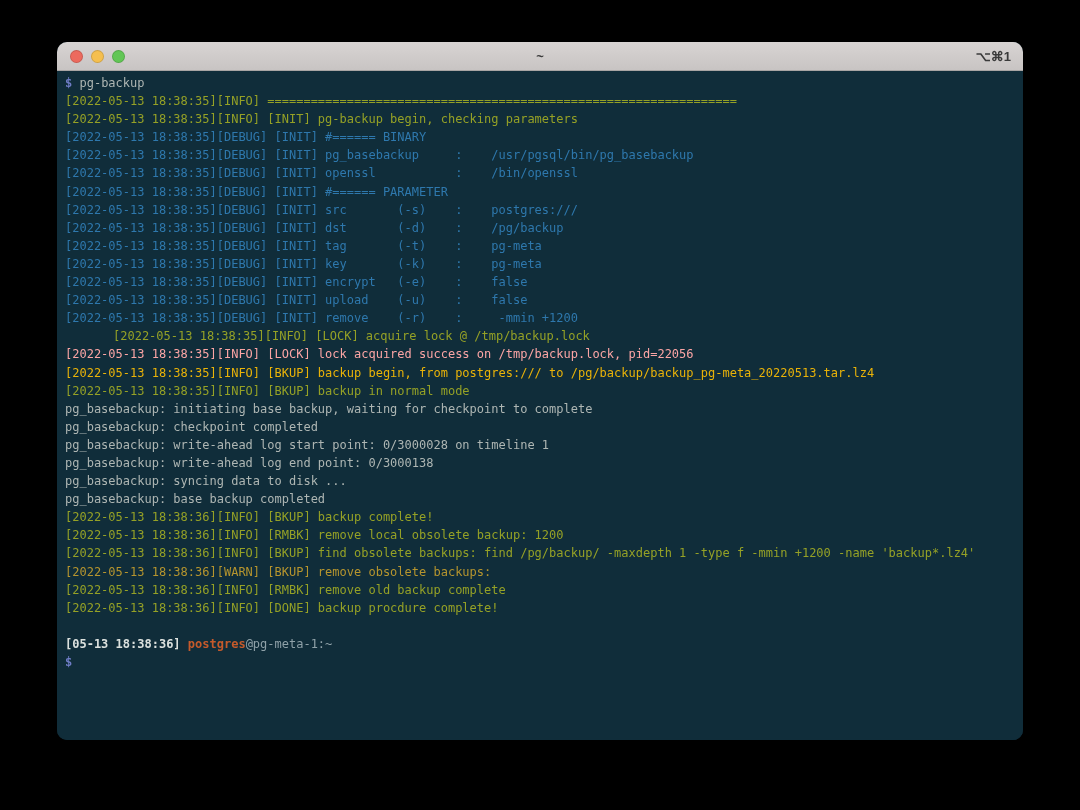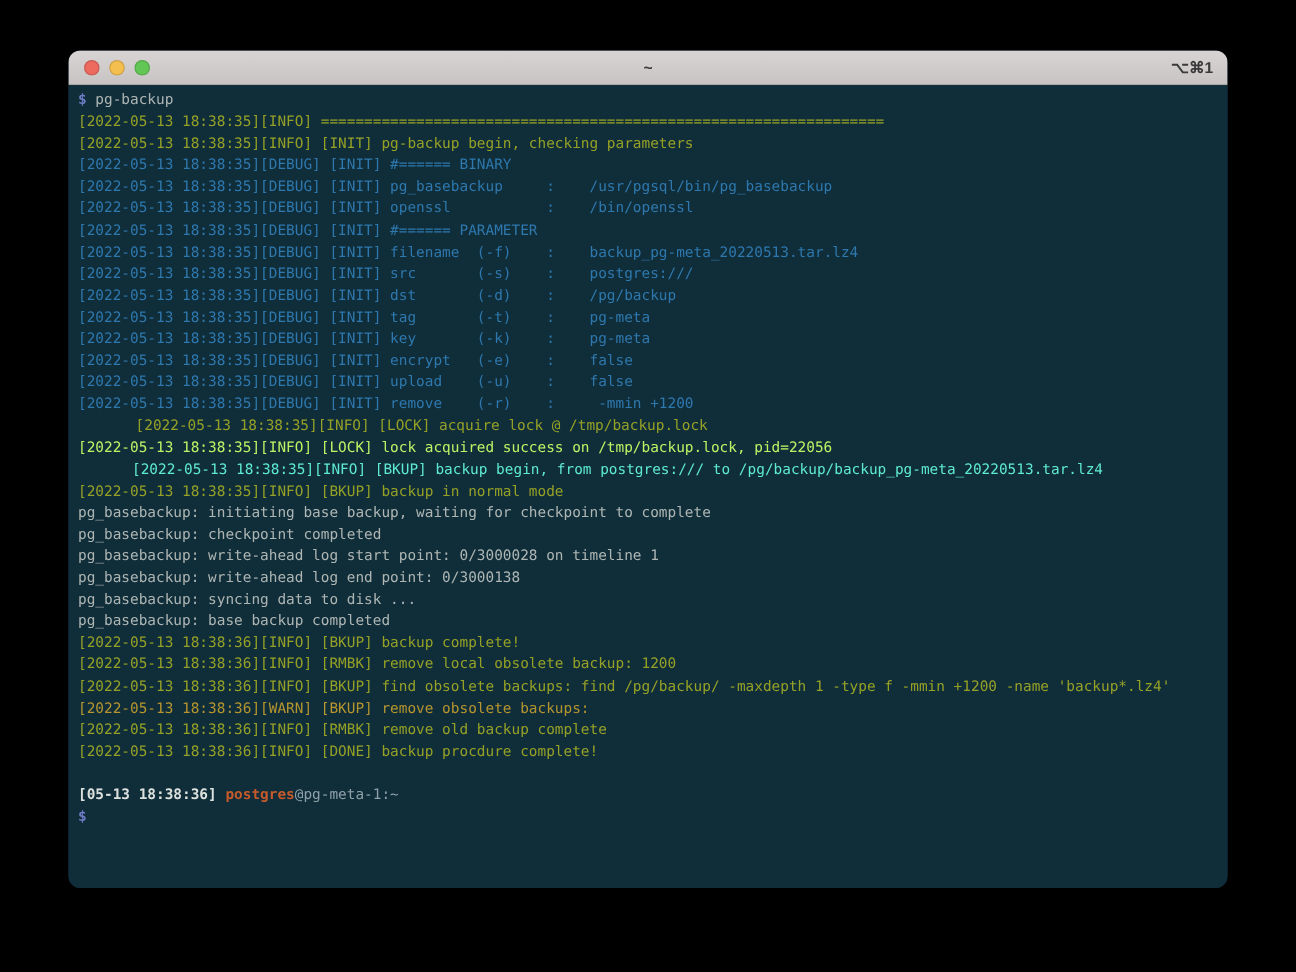--- a/index.html
+++ b/index.html
@@ -93,31 +93,30 @@
     <div class="shortcut">⌥⌘1</div>
   </div>
   <div class="terminal">
       <div class="line"><span class="b" style="color: rgb(111, 125, 198);">$ </span><span style="color: rgb(174, 182, 179);">pg-backup</span></div>
       <div class="line"><span style="color: rgb(149, 161, 38); margin-top: 19px;">[2022-05-13 18:38:35][INFO] =================================================================</span></div>
       <div class="line"><span style="color: rgb(149, 161, 38);">[2022-05-13 18:38:35][INFO] [INIT] pg-backup begin, checking parameters</span></div>
       <div class="line"><span style="color: rgb(46, 120, 173); margin-top: 24px;">[2022-05-13 18:38:35][DEBUG] [INIT] #====== BINARY</span></div>
       <div class="line"><span style="color: rgb(46, 120, 173);">[2022-05-13 18:38:35][DEBUG] [INIT] pg_basebackup     :    /usr/pgsql/bin/pg_basebackup</span></div>
       <div class="line"><span style="color: rgb(46, 120, 173);">[2022-05-13 18:38:35][DEBUG] [INIT] openssl           :    /bin/openssl</span></div>
       <div class="line"><span style="color: rgb(46, 120, 173);">[2022-05-13 18:38:35][DEBUG] [INIT] #====== PARAMETER</span></div>
-      <div class="line"><span style="color: rgb(46, 120, 173);">[2022-05-13 18:38:35][DEBUG] [INIT] filename  (-f)    :    backup_pg-meta_20220513.tar.lz4</span></div>
       <div class="line"><span style="color: rgb(46, 120, 173);">[2022-05-13 18:38:35][DEBUG] [INIT] src       (-s)    :    postgres:///</span></div>
       <div class="line"><span style="color: rgb(46, 120, 173);">[2022-05-13 18:38:35][DEBUG] [INIT] dst       (-d)    :    /pg/backup</span></div>
       <div class="line"><span style="color: rgb(46, 120, 173);">[2022-05-13 18:38:35][DEBUG] [INIT] tag       (-t)    :    pg-meta</span></div>
       <div class="line"><span style="color: rgb(46, 120, 173);">[2022-05-13 18:38:35][DEBUG] [INIT] key       (-k)    :    pg-meta</span></div>
       <div class="line"><span style="color: rgb(46, 120, 173);">[2022-05-13 18:38:35][DEBUG] [INIT] encrypt   (-e)    :    false</span></div>
       <div class="line"><span style="color: rgb(46, 120, 173);">[2022-05-13 18:38:35][DEBUG] [INIT] upload    (-u)    :    false</span></div>
       <div class="line"><span style="color: rgb(46, 120, 173);">[2022-05-13 18:38:35][DEBUG] [INIT] remove    (-r)    :     -mmin +1200</span></div>
       <div class="line"><span style="color: rgb(149, 161, 38); margin-left: 48px;">[2022-05-13 18:38:35][INFO] [LOCK] acquire lock @ /tmp/backup.lock</span></div>
-      <div class="line"><span style="color: #bef264;">[2022-05-13 18:38:35][INFO] [LOCK] lock acquired success on /tmp/backup.lock, pid=22056</span></div>
-      <div class="line"><span style="color: #5eead4; margin-left: 45px;">[2022-05-13 18:38:35][INFO] [BKUP] backup begin, from postgres:/// to /pg/backup/backup_pg-meta_20220513.tar.lz4</span></div>
+      <div class="line"><span style="color: #fca5a5;">[2022-05-13 18:38:35][INFO] [LOCK] lock acquired success on /tmp/backup.lock, pid=22056</span></div>
+      <div class="line"><span style="color: #eab308;">[2022-05-13 18:38:35][INFO] [BKUP] backup begin, from postgres:/// to /pg/backup/backup_pg-meta_20220513.tar.lz4</span></div>
       <div class="line"><span style="color: rgb(149, 161, 38);">[2022-05-13 18:38:35][INFO] [BKUP] backup in normal mode</span></div>
       <div class="line"><span style="color: rgb(174, 182, 179);">pg_basebackup: initiating base backup, waiting for checkpoint to complete</span></div>
       <div class="line"><span style="color: rgb(174, 182, 179);">pg_basebackup: checkpoint completed</span></div>
       <div class="line"><span style="color: rgb(174, 182, 179);">pg_basebackup: write-ahead log start point: 0/3000028 on timeline 1</span></div>
       <div class="line"><span style="color: rgb(174, 182, 179);">pg_basebackup: write-ahead log end point: 0/3000138</span></div>
       <div class="line"><span style="color: rgb(174, 182, 179);">pg_basebackup: syncing data to disk ...</span></div>
       <div class="line"><span style="color: rgb(174, 182, 179);">pg_basebackup: base backup completed</span></div>
       <div class="line"><span style="color: rgb(149, 161, 38);">[2022-05-13 18:38:36][INFO] [BKUP] backup complete!</span></div>
       <div class="line"><span style="color: rgb(149, 161, 38);">[2022-05-13 18:38:36][INFO] [RMBK] remove local obsolete backup: 1200</span></div>
       <div class="line"><span style="color: rgb(149, 161, 38);">[2022-05-13 18:38:36][INFO] [BKUP] find obsolete backups: find /pg/backup/ -maxdepth 1 -type f -mmin +1200 -name 'backup*.lz4'</span></div>

